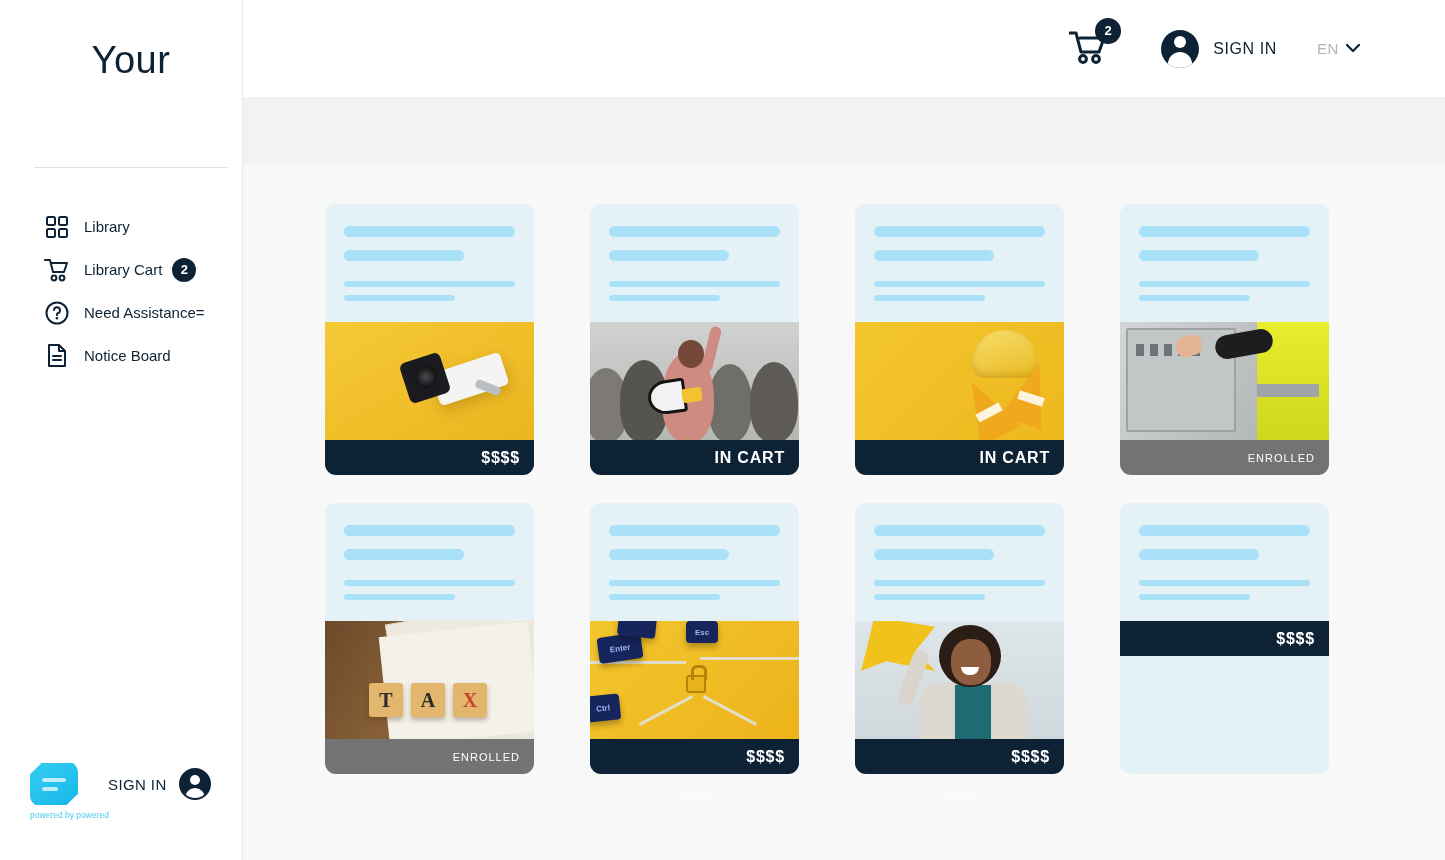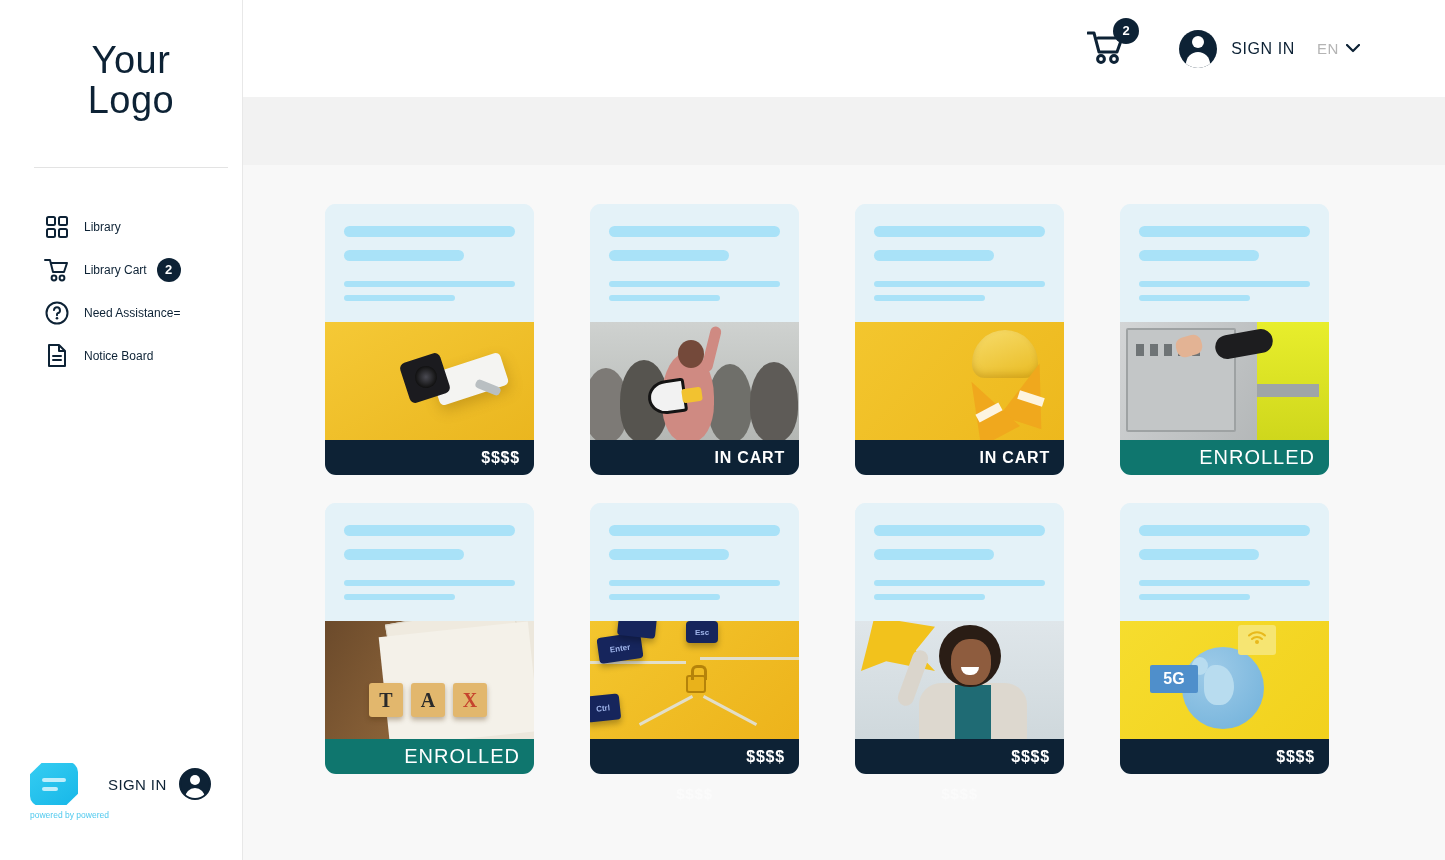--- a/index.html
+++ b/index.html
@@ -28,21 +28,21 @@
   .nav { position: absolute; left: 0; top: 205px; width: 243px; }
   .nav-item {
     display: flex; align-items: center; height: 43px;
     padding-left: 44px; cursor: pointer;
   }
   .nav-icon {
     width: 26px; height: 26px; flex: 0 0 26px;
     display: flex; align-items: center; justify-content: center;
     color: #0d2235; margin-right: 14px;
   }
-  .nav-label { font-size: 12px; color: #0d2235; white-space: nowrap; }
+  .nav-label { font-size: 15px; color: #0d2235; white-space: nowrap; }
   .nav-badge {
     margin-left: 10px; width: 24px; height: 24px; border-radius: 50%;
     background: #0d2235; color: #ffffff; font-size: 13px; font-weight: 700;
     display: flex; align-items: center; justify-content: center;
   }
 
   
   .powered {
     position: absolute; left: 30px; bottom: 40px;
     display: flex; align-items: center;
@@ -112,21 +112,21 @@
     position: absolute; right: -12px; top: -12px;
     width: 26px; height: 26px; border-radius: 50%;
     background: #0d2235; color: #fff; font-size: 13px; font-weight: 700;
     display: flex; align-items: center; justify-content: center;
   }
   .signin-top { display: flex; align-items: center; cursor: pointer; }
   .signin-top-label {
     font-size: 16px; color: #0d2235; letter-spacing: 0.6px; margin-left: 14px;
   }
   .lang {
-    display: flex; align-items: center; margin-left: 22px; cursor: pointer;
+    display: flex; align-items: center; margin-left: 40px; cursor: pointer;
     color: #b4b4b4; font-size: 15px; letter-spacing: 0.6px;
   }
   .chev { margin-left: 7px; display: flex; color: #0d2235; }
 
   
   .banner {
     position: absolute; left: 243px; top: 97px; width: 1202px; height: 68px;
     background: #f2f2f2;
   }
   .content {
@@ -148,21 +148,21 @@
   .sk-2 { height: 11px; width: 70%; margin-bottom: 20px; }
   .sk-3 { height: 6px; width: 100%; margin-bottom: 8px; }
   .sk-4 { height: 6px; width: 65%; }
   .card-img { height: 118px; width: 100%; position: relative; overflow: hidden; }
   .card-footer {
     height: 35px; width: 100%; display: flex; align-items: center;
     justify-content: flex-end; padding-right: 14px;
     font-size: 16px; font-weight: 700; letter-spacing: 0.8px; color: #ffffff;
   }
   .f-navy { background: #0d2235; }
-  .f-green { background: #0f766e; font-weight: 400; font-size: 20px; letter-spacing: 1px; }
+  .f-green { background: #737373; font-weight: 400; font-size: 11px; letter-spacing: 1px; }
 
   .ghost-row {
     position: absolute; left: 82px; top: 620px;
     display: grid; grid-template-columns: repeat(4, 209px); gap: 0 56px;
   }
   .ghost {
     font-size: 15px; font-weight: 700; color: #fbfbfb; text-align: center;
     letter-spacing: 0.8px;
   }
 
@@ -358,21 +358,20 @@
   }
 </style>
 </head>
 <body>
 
 <div class="page">
 
   <aside class="sidebar">
     <div class="logo">
       <div>Your</div>
-      <div>Logo</div>
     </div>
     <div class="logo-divider"></div>
 
     <nav class="nav">
 
       <div class="nav-item">
         <span class="nav-icon">
           <svg width="22" height="22" viewBox="0 0 22 22">
             <rect x="1" y="1" width="8" height="8" rx="1.5" fill="none" stroke="#0d2235" stroke-width="2"></rect>
             <rect x="13" y="1" width="8" height="8" rx="1.5" fill="none" stroke="#0d2235" stroke-width="2"></rect>
@@ -601,33 +600,20 @@
         <div class="card-footer f-navy">$$$$</div>
       </div>
 
       <div class="card">
         <div class="skeleton">
           <div class="sk-bar sk-1"></div>
           <div class="sk-bar sk-2"></div>
           <div class="sk-bar sk-3"></div>
           <div class="sk-bar sk-4"></div>
         </div>
-        <div class="card-img img-5g">
-          <span class="globe"></span>
-          <span class="land1"></span>
-          <span class="land2"></span>
-          <span class="tag5g">5G</span>
-          <span class="wifi-badge">
-            <svg width="24" height="20" viewBox="0 0 24 20">
-              <circle cx="12" cy="12" r="2" fill="#e8b91c"></circle>
-              <path d="M7 9 a7 7 0 0 1 10 0" fill="none" stroke="#e8b91c" stroke-width="2" stroke-linecap="round"></path>
-              <path d="M4 5.5 a11.5 11.5 0 0 1 16 0" fill="none" stroke="#e8b91c" stroke-width="2" stroke-linecap="round"></path>
-            </svg>
-          </span>
-        </div>
         <div class="card-footer f-navy">$$$$</div>
       </div>
 
     </div>
 
     <div class="ghost-row">
       <div class="ghost"></div>
       <div class="ghost">$$$$</div>
       <div class="ghost">$$$$</div>
       <div class="ghost"></div>

